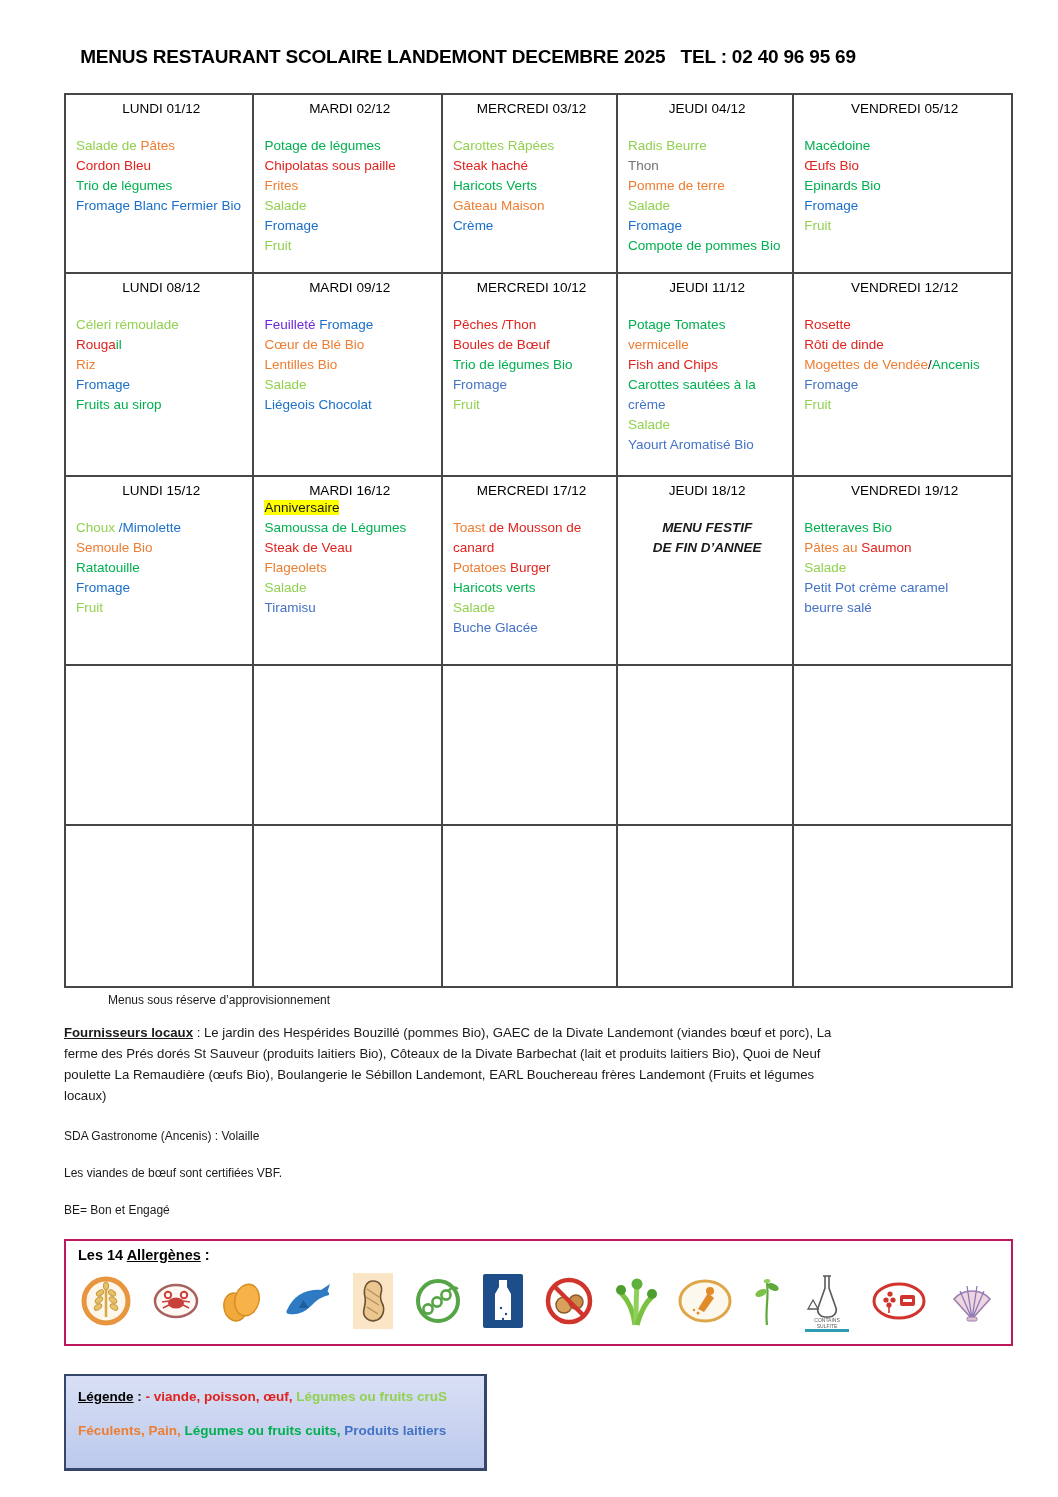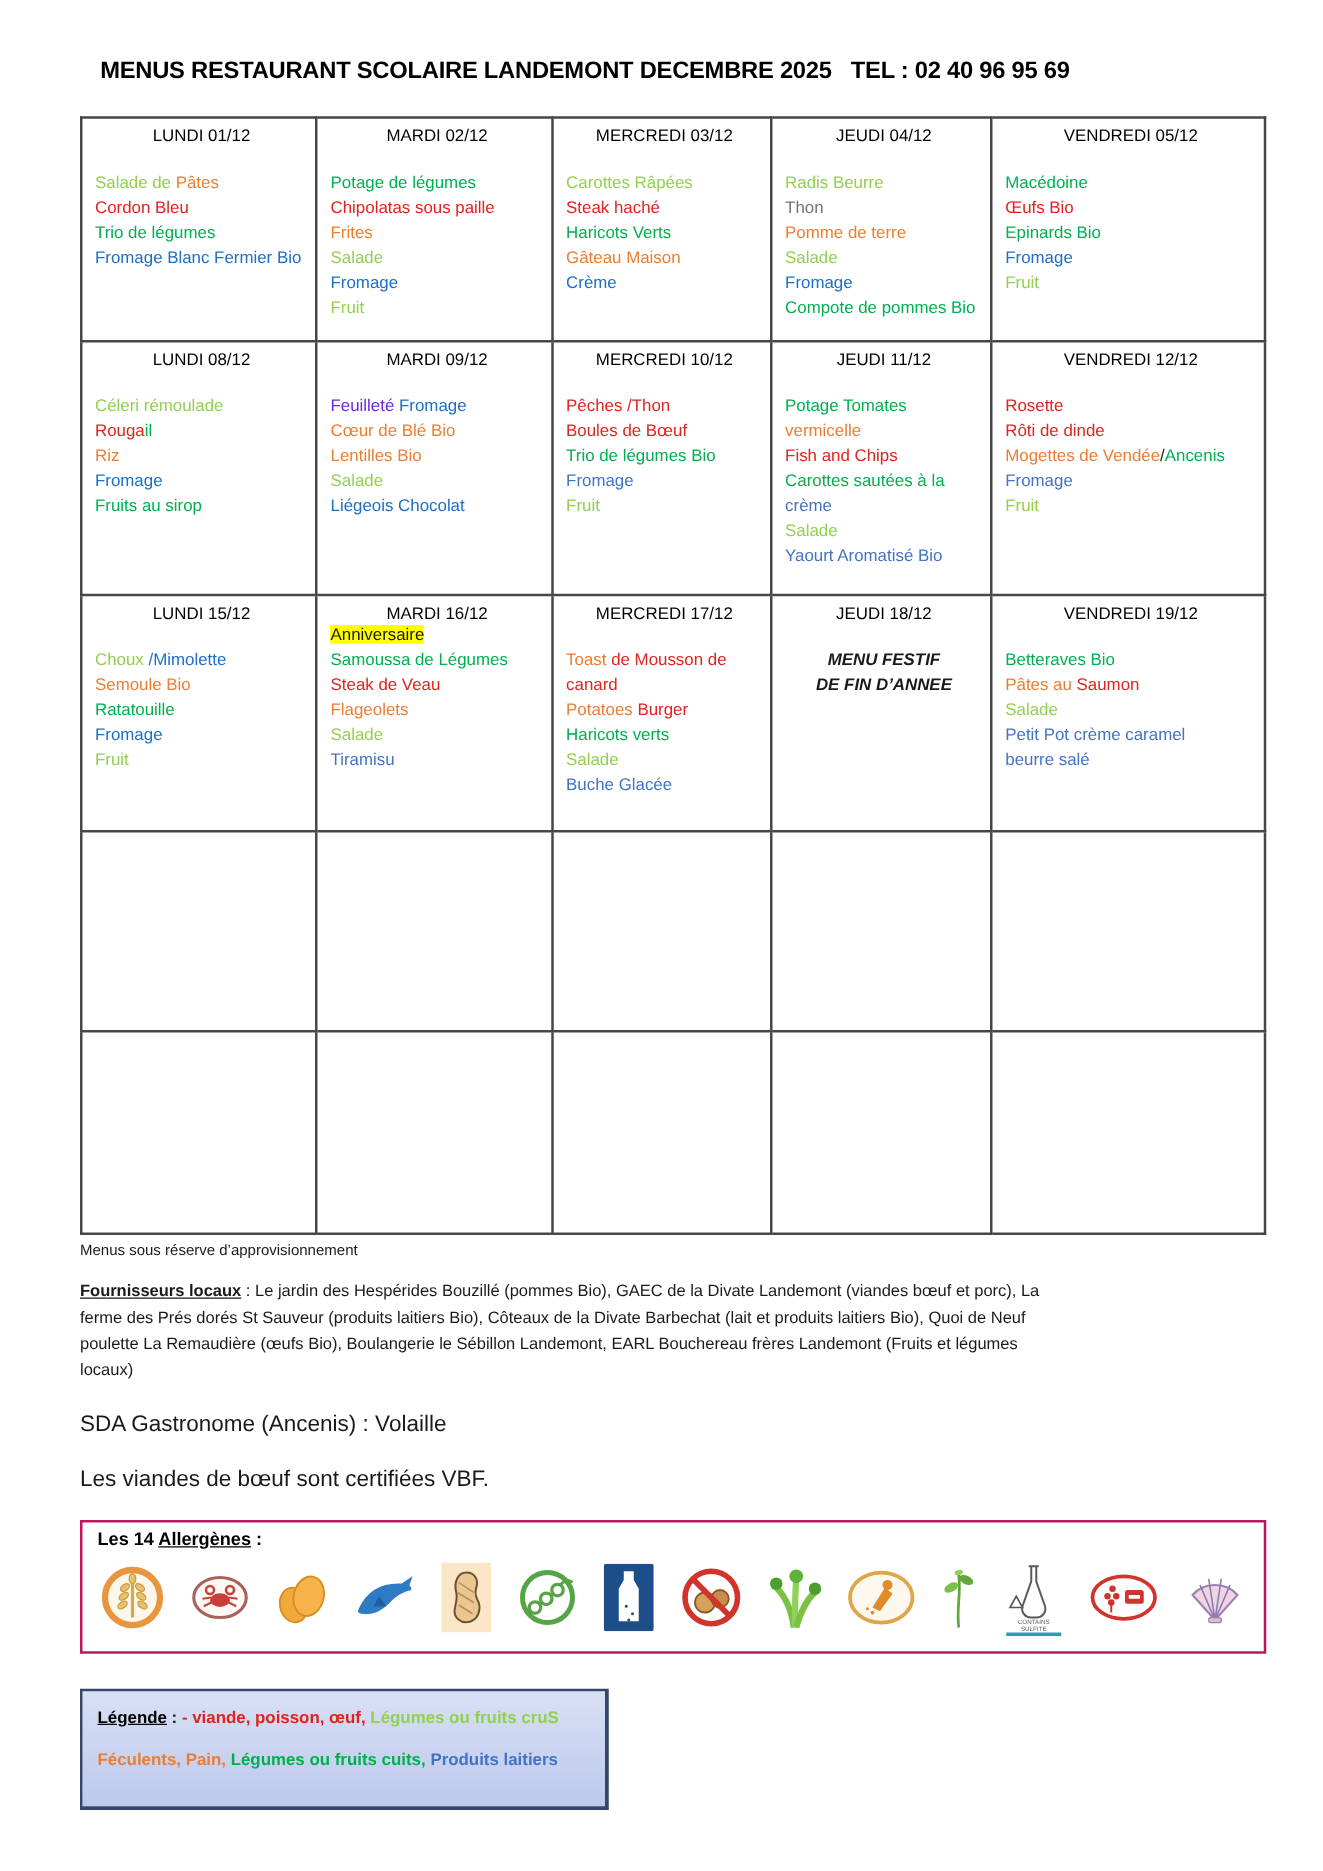--- a/index.html
+++ b/index.html
@@ -13,24 +13,24 @@
   tr.w2 td{height:180px}
   tr.e0 td{height:151px}
   tr.e1 td{height:153px}
   .day-header{text-align:center;font-size:13.5px;color:#000;padding-top:2px;}
   .day-lines{margin-top:20px;font-size:13.5px;line-height:20px;}
   .day-lines.no-gap{margin-top:0;}
   .menu-line.center{text-align:center;}
   .menu-line.bold{font-weight:bold;}
   .menu-line.italic{font-style:italic;}
   .hl{background:#FFFF00;}
-  .note{font-size:12px;margin-top:5px;}
+  .note{font-size:12px;margin-top:5px;margin-left:44px;}
   .suppliers{font-size:13.2px;line-height:21px;margin:15px 0 0 0;padding-right:15px;}
   .bu{font-weight:bold;text-decoration:underline;}
-  p.simple{font-size:18px;margin:23px 0 0 0;}
+  p.simple{font-size:12px;margin:23px 0 0 0;}
   .allergens-box{border:2px solid #be185d;margin-top:22px;width:921px;padding:6px 12px 5px 12px;}
   .allergens-title{font-size:14.5px;font-weight:bold;color:#000;}
   .allergens-title .u{text-decoration:underline;}
   .allergens-icons{display:flex;align-items:center;justify-content:space-between;height:72px;padding:2px 2px 2px 2px;}
   .allergen-icon{display:flex;align-items:center;justify-content:center;}
   .allergens-caption{font-size:9.5px;font-weight:bold;white-space:pre-wrap;letter-spacing:-0.1px;padding-top:5px;color:#000;}
   .legend-box{width:394px;height:72px;margin-top:28px;border:2px solid #36456A;border-right-width:3px;border-bottom-width:3px;background:linear-gradient(#D9E0F5,#BCC9EC);padding:11px 12px 9px 12px;font-weight:bold;font-size:13.5px;}
   .legend-line{line-height:20px;}
   .legend-line + .legend-line{margin-top:14px;}
   .legend-label{color:#000;text-decoration:underline;}
@@ -223,20 +223,21 @@
         </tr>
       </tbody>
   </table>
 
   <div class="note">Menus sous réserve d’approvisionnement</div>
 
   <p class="suppliers"><span class="bu">Fournisseurs locaux</span><span> : Le jardin des Hespérides Bouzillé (pommes Bio), GAEC de la Divate Landemont (viandes bœuf et porc),  La ferme des Prés dorés St Sauveur (produits laitiers Bio), Côteaux de la Divate Barbechat (lait et produits laitiers Bio), Quoi de Neuf poulette La Remaudière (œufs Bio), Boulangerie le Sébillon Landemont, EARL Bouchereau frères Landemont (Fruits et légumes locaux)</span></p>
 
   <p class="simple">SDA Gastronome (Ancenis) : Volaille</p>
   <p class="simple">Les viandes de bœuf sont certifiées VBF.</p>
+  <p class="simple">BE= Bon et Engagé</p>
 
   <div class="allergens-box">
     <div class="allergens-title"><span>Les 14 </span><span class="u">Allergènes</span><span> :</span></div>
     <div class="allergens-icons" id="allergen-icons">
         <div class="allergen-icon">
           <svg width="52" height="52" viewBox="0 0 52 52">
             <circle cx="26" cy="26" r="22" fill="#FDF6EA" stroke="#E8953F" stroke-width="5"></circle>
             <line x1="26" y1="11" x2="26" y2="42" stroke="#D8A843" stroke-width="2.5"></line>
             <ellipse cx="26" cy="11" rx="2.6" ry="4" fill="#E6C26B" stroke="#C79A3F"></ellipse>
             <ellipse cx="20" cy="18" rx="4" ry="2.4" fill="#E6C26B" stroke="#C79A3F" transform="rotate(-35 20 18)"></ellipse>

